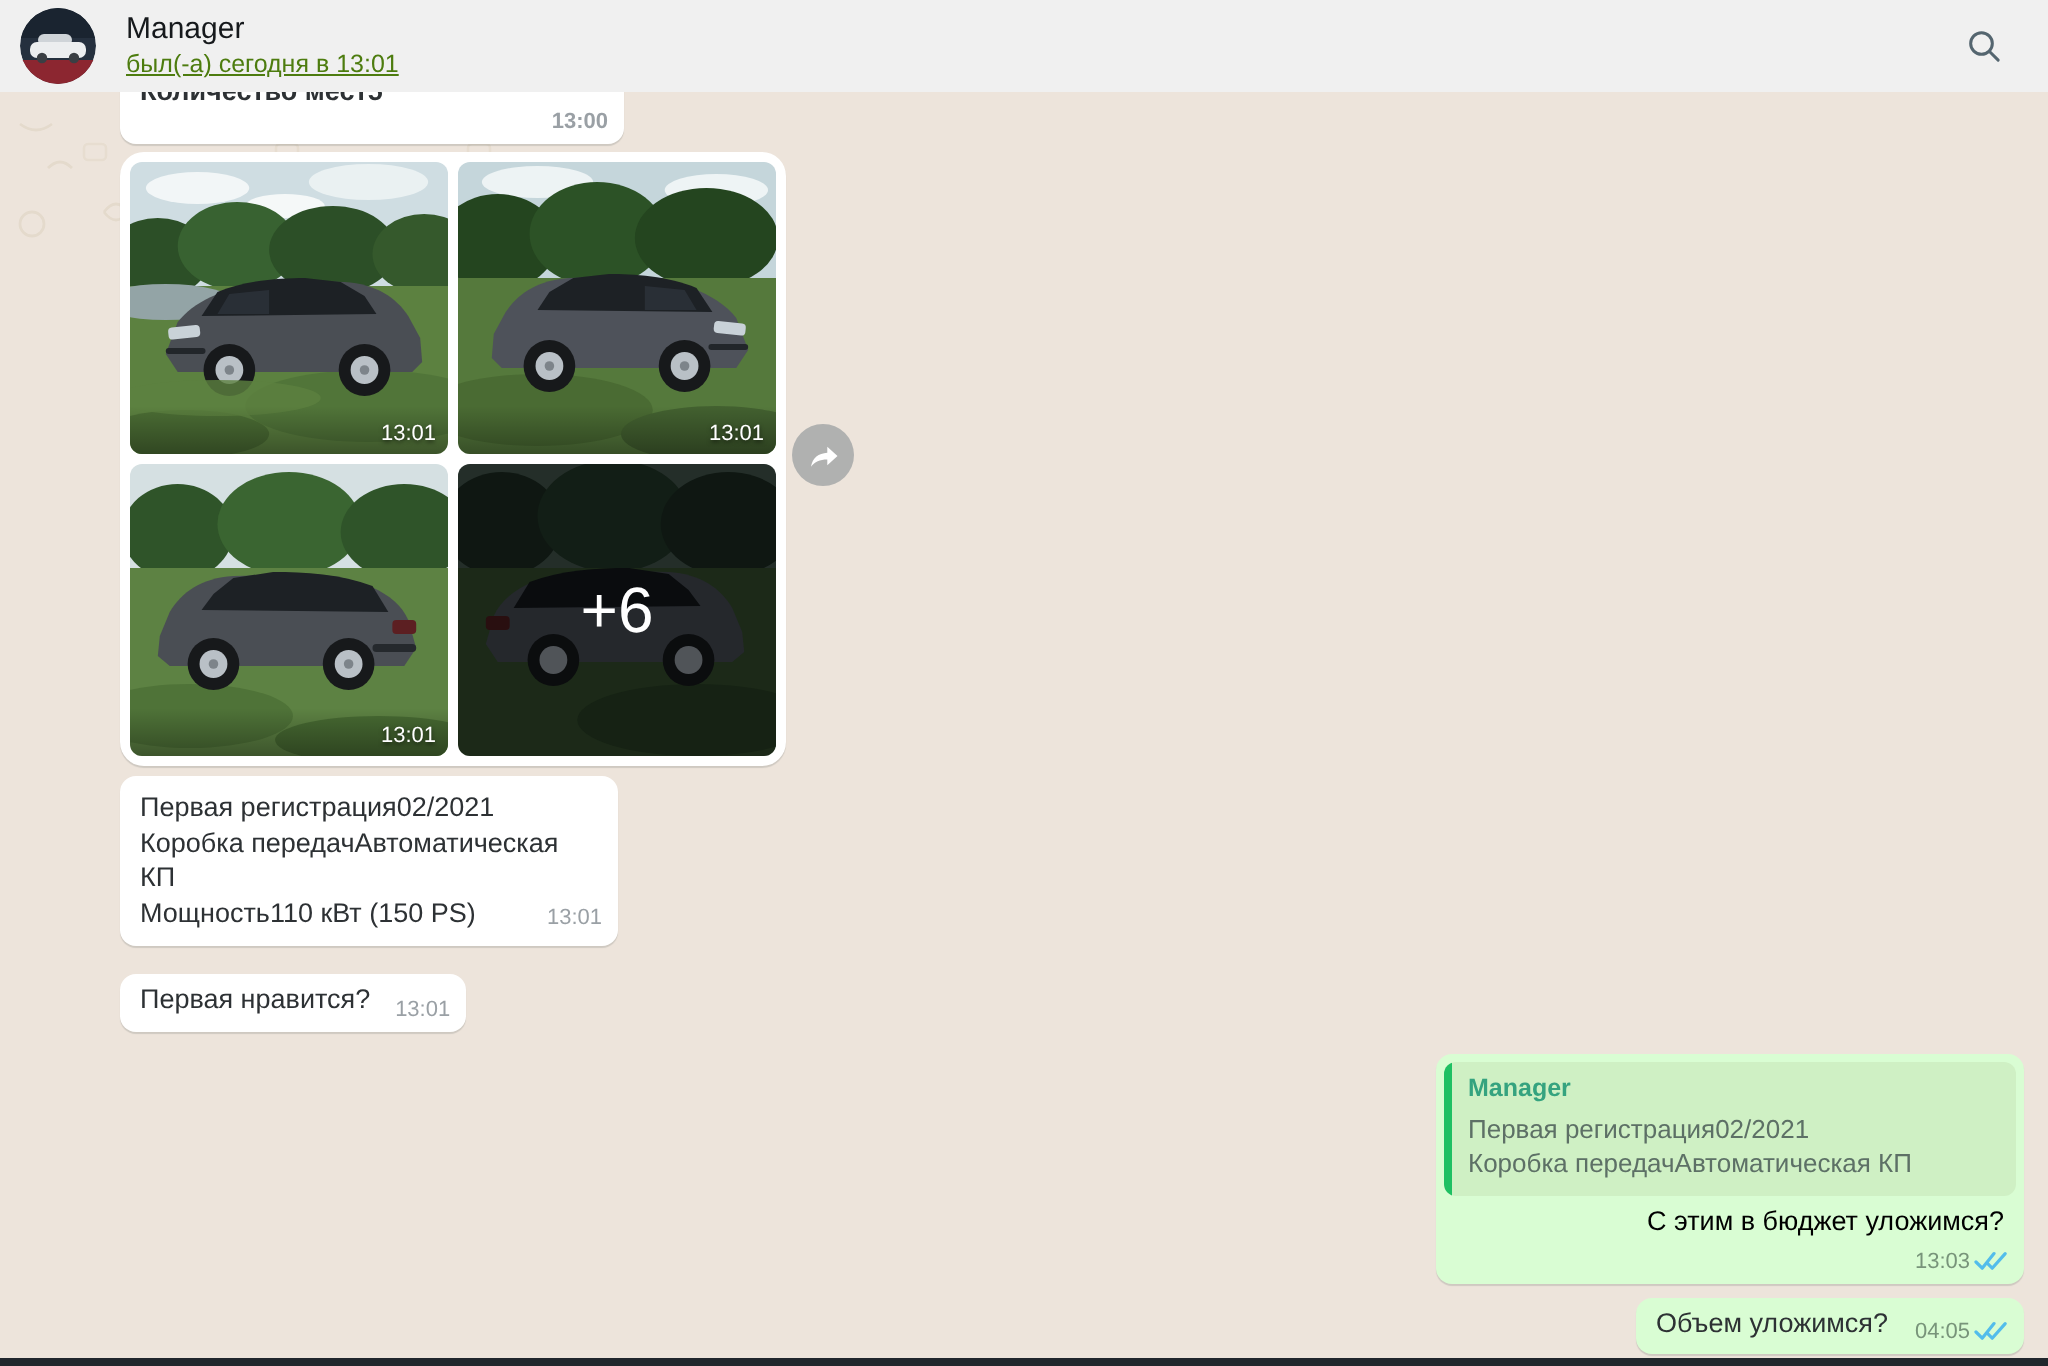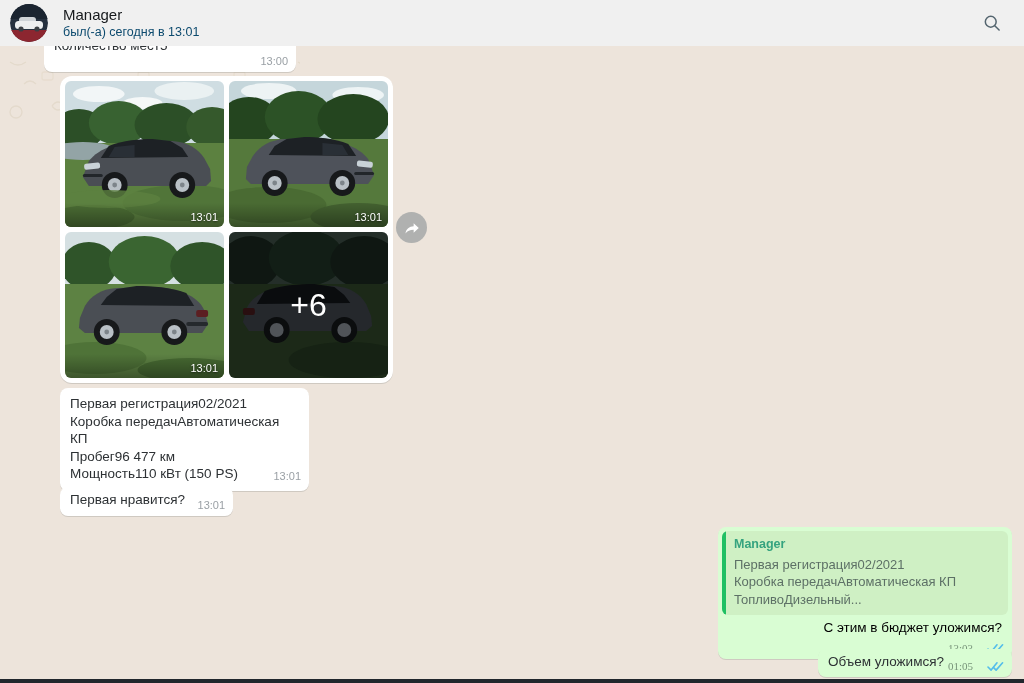--- a/index.html
+++ b/index.html
@@ -13,37 +13,37 @@
   .doodle { position:absolute; inset:0; display:block; }
 
   
   .header { position:absolute; top:0; left:0; right:0; height:46px;
             background:#f0f0f0; display:flex; align-items:center;
             padding:0 15px 0 10px; z-index:20; }
   .avatar { width:38px; height:38px; border-radius:50%; overflow:hidden;
             flex:0 0 auto; cursor:pointer; }
   .contact-block { margin-left:15px; line-height:1.15; cursor:pointer; }
   .contact-name { font-size:15px; color:#16191c; }
-  .contact-status { font-size:12.5px; color:#0c4a6e; margin-top:2px; }
+  .contact-status { font-size:12.5px; color:#4d7c0f; margin-top:2px;text-decoration:underline; }
   .header-actions { margin-left:auto; display:flex; align-items:center; }
   .icon-btn { width:34px; height:34px; display:flex; align-items:center;
               justify-content:center; cursor:pointer; border-radius:50%; }
 
   
   .bubble { position:absolute; border-radius:8px;
             box-shadow:0 1px 0.5px rgba(11,20,26,.13);
             font-size:13.5px; color:#2d3134; }
   .bubble.in  { background:#ffffff; }
   .bubble.out { background:#d9fdd3; }
   .msg-time { position:absolute; right:8px; bottom:5px; font-size:11px;
               color:#9aa0a5; white-space:nowrap; }
-  .bubble.out .msg-time { color:#78947a; display:flex; align-items:flex-end; gap:14px;font-family:Liberation Serif, serif; }
-
-  
-  .bubble-seats { left:44px; top:32px; width:252px; height:40px; padding:6px 10px; z-index:1; }
+  .bubble.out .msg-time { color:#78947a; display:flex; align-items:flex-start; gap:2px; }
+
+  
+  .bubble-seats { left:60px; top:32px; width:252px; height:40px; padding:6px 10px; z-index:1;font-weight:bold; }
 
   
   .album { position:absolute; left:60px; top:76px; width:333px; height:307px;
            background:#ffffff; border-radius:12px; padding:5px;
            box-shadow:0 1px 0.5px rgba(11,20,26,.13);
            display:grid; grid-template-columns:1fr 1fr; grid-template-rows:1fr 1fr;
            gap:5px; }
   .photo { position:relative; border-radius:6px; overflow:hidden; cursor:pointer; }
   .photo svg { position:absolute; inset:0; width:100%; height:100%; }
   .photo::after { content:""; position:absolute; left:0; right:0; bottom:0; height:24px;
@@ -226,54 +226,52 @@
 
   <div class="forward-btn">
     <svg width="18" height="18" viewBox="0 0 24 24">
       <path fill="#ffffff" d="M14.2 5.8 L21 12 L14.2 18.2 V14.3 C9.1 14.3 5.9 15.9 3.3 19.2 C4.4 13.1 8.3 10.2 14.2 9.8 Z"></path>
     </svg>
   </div>
 
   <div class="bubble in bubble-specs">
     <div>Первая регистрация02/2021</div>
     <div>Коробка передачАвтоматическая КП</div>
-    <div>Пробег96 477 км</div>
     <div>Мощность110 кВт (150 PS)</div>
     <span class="msg-time">13:01</span>
   </div>
 
   <div class="bubble in bubble-question">
     <span>Первая нравится?</span>
     <span class="msg-time">13:01</span>
   </div>
 
   <div class="bubble out bubble-budget">
     <div class="quote">
       <div class="quote-bar"></div>
       <div class="quote-body">
         <div class="quote-author">Manager</div>
         <div>Первая регистрация02/2021</div>
         <div>Коробка передачАвтоматическая КП</div>
-        <div>ТопливоДизельный...</div>
       </div>
     </div>
     <div class="main-text">С этим в бюджет уложимся?</div>
     <span class="msg-time">
       <span>13:03</span>
       <svg class="checks" width="17" height="11" viewBox="0 0 17 11">
         <path d="M1 6 L4.1 9.1 L10 1.8" fill="none" stroke="#53bdeb" stroke-width="1.6" stroke-linecap="round" stroke-linejoin="round"></path>
         <path d="M6.6 6.6 L9.1 9.1 L15.6 1.8" fill="none" stroke="#53bdeb" stroke-width="1.6" stroke-linecap="round" stroke-linejoin="round"></path>
       </svg>
     </span>
   </div>
 
   <div class="bubble out bubble-engine">
     <span>Объем уложимся?</span>
     <span class="msg-time">
-      <span>01:05</span>
+      <span>04:05</span>
       <svg class="checks" width="17" height="11" viewBox="0 0 17 11">
         <path d="M1 6 L4.1 9.1 L10 1.8" fill="none" stroke="#53bdeb" stroke-width="1.6" stroke-linecap="round" stroke-linejoin="round"></path>
         <path d="M6.6 6.6 L9.1 9.1 L15.6 1.8" fill="none" stroke="#53bdeb" stroke-width="1.6" stroke-linecap="round" stroke-linejoin="round"></path>
       </svg>
     </span>
   </div>
 
   <div class="header">
     <div class="avatar">
       <svg width="38" height="38" viewBox="0 0 38 38">

